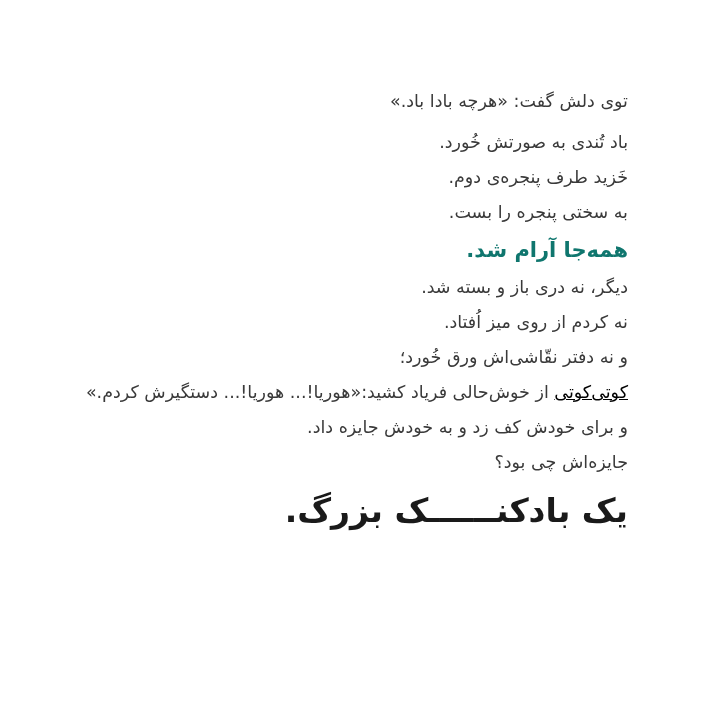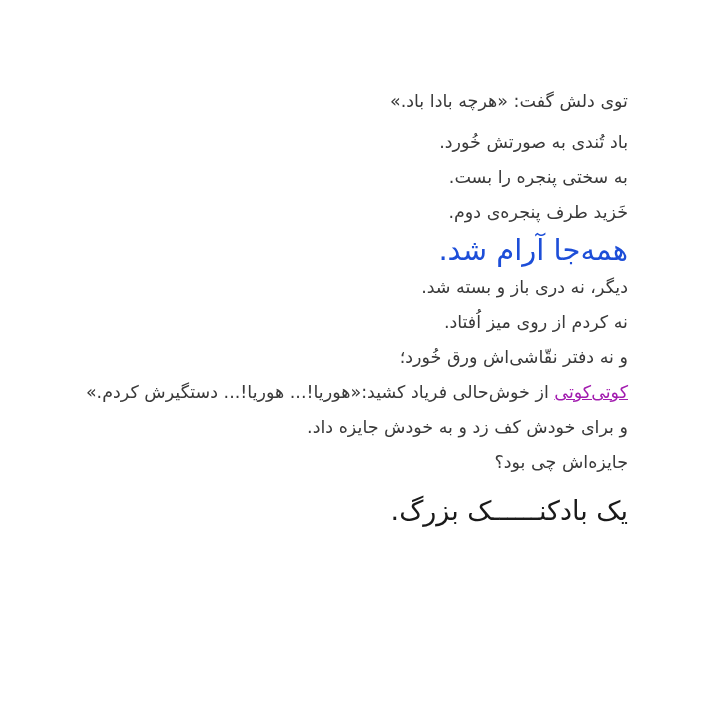--- a/index.html
+++ b/index.html
@@ -30,46 +30,46 @@
   }
   .line {
     font-size: 17.5px;
     line-height: 35px;
     white-space: nowrap;
   }
   .line.first {
     margin-bottom: 6px;
   }
   .line.emphasis {
-    font-size: 29px;
-    font-weight: normal;
+    font-size: 21px;
+    font-weight: bold;
     line-height: 40px;
-    color: #1d4ed8;
+    color: #0f766e;
   }
   .line.headline {
-    font-size: 27px;
-    font-weight: normal;
+    font-size: 33px;
+    font-weight: bold;
     line-height: 54px;
     margin-top: 4px;
     color: #1a1a1a;
   }
   .accent {
-    color: #a21caf;
+    color: #000000;
     text-decoration: underline;
   }
 </style>
 </head>
 <body>
 
 <div class="page">
   <div class="story">
     <div class="line first">توی دلش گفت: «هرچه بادا باد.»</div>
     <div class="line">باد تُندی به صورتش خُورد.</div>
+    <div class="line">خَزید طرف پنجره‌ی دوم.</div>
     <div class="line">به سختی پنجره را بست.</div>
-    <div class="line">خَزید طرف پنجره‌ی دوم.</div>
     <div class="line emphasis">همه‌جا آرام شد.</div>
     <div class="line">دیگر، نه دری باز و بسته شد.</div>
     <div class="line">نه کردم از روی میز اُفتاد.</div>
     <div class="line">و نه دفتر نقّاشی‌اش ورق خُورد؛</div>
     <div class="line">
       <span class="accent">کوتی‌کوتی</span><span> از خوش‌حالی فریاد کشید:«هوریا!... هوریا!... دستگیرش کردم.»</span>
     </div>
     <div class="line">و برای خودش کف زد و به خودش جایزه داد.</div>
     <div class="line">جایزه‌اش چی بود؟</div>
     <div class="line headline">یک بادکنــــــک بزرگ.</div>

